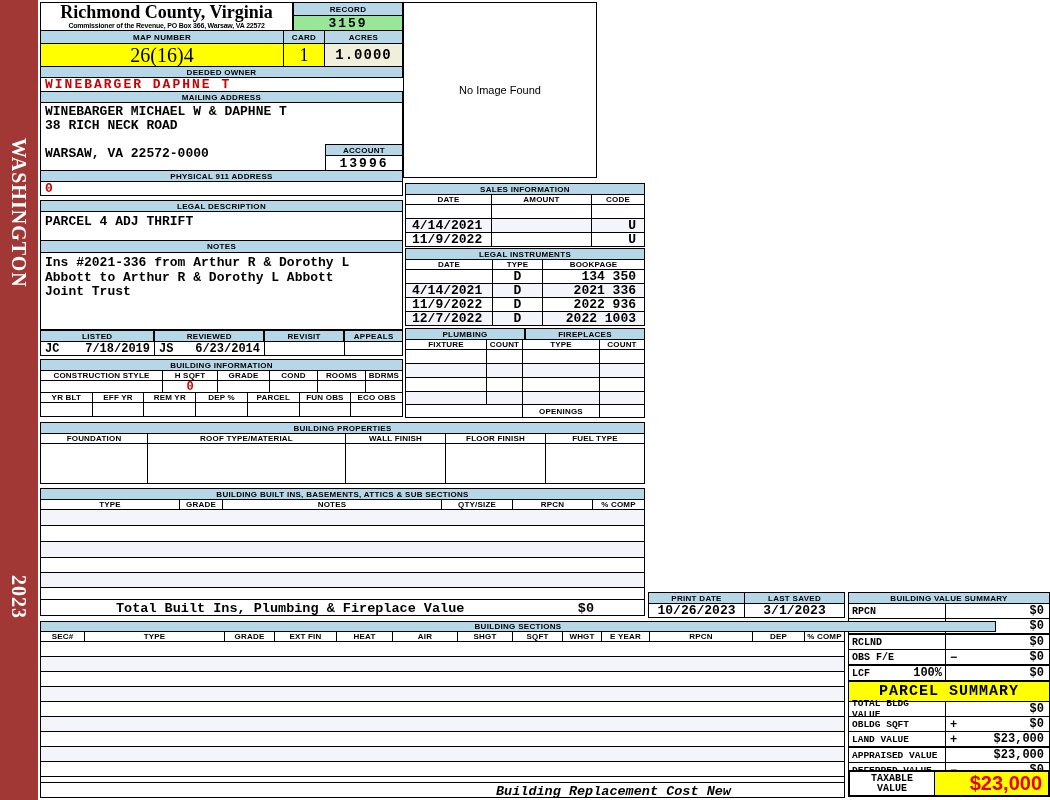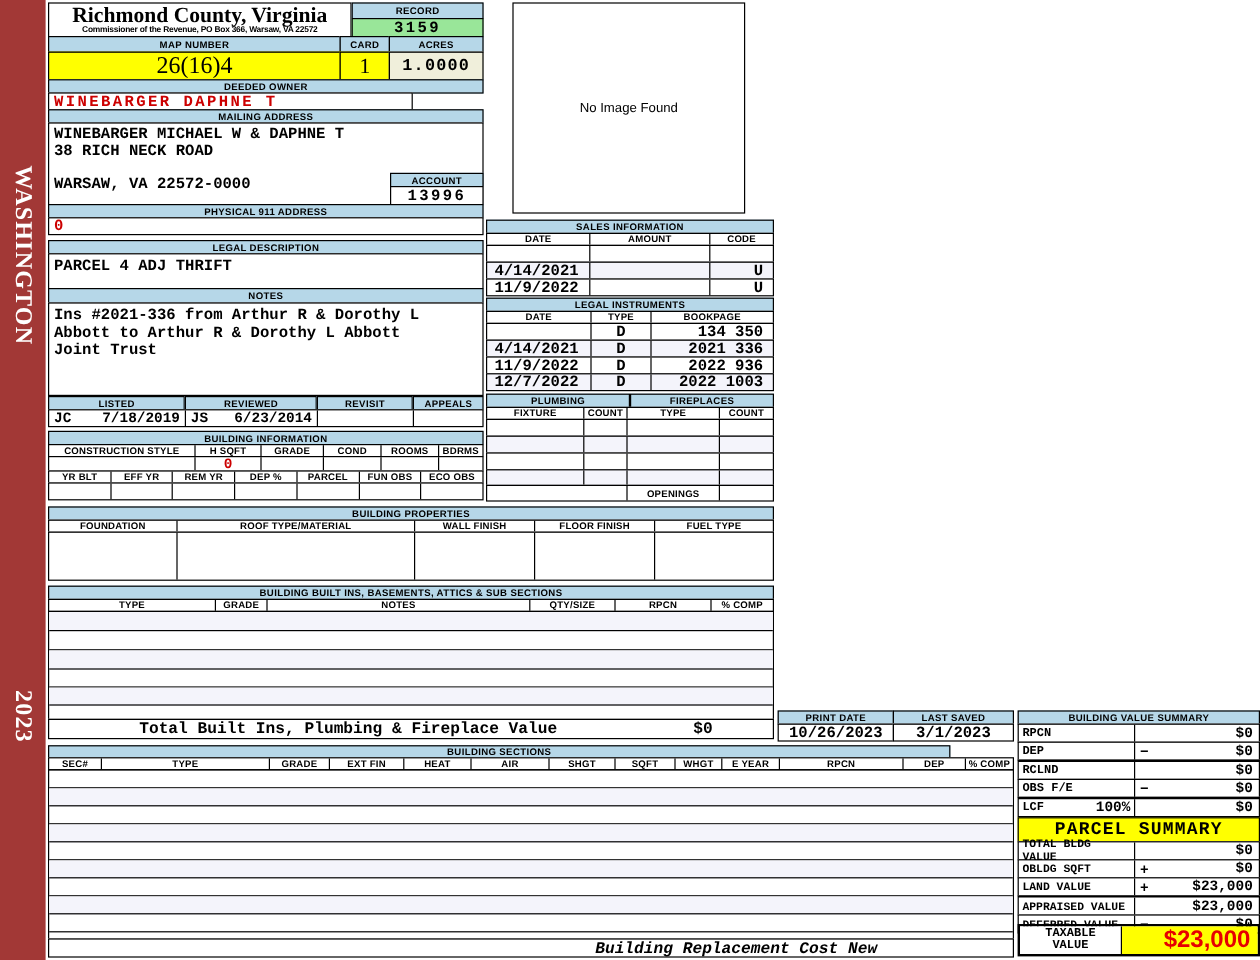--- a/index.html
+++ b/index.html
@@ -48,21 +48,21 @@
   <div class="abs box mono" style="left:293px;top:15px;width:110px;height:16px;background:#99E699;font-size:13px;text-align:center;letter-spacing:2px;line-height:15px;">3159</div>
 
   <div class="abs hdr" style="left:40px;top:30px;width:244px;height:14px;">MAP NUMBER</div>
   <div class="abs hdr" style="left:283px;top:30px;width:42px;height:14px;">CARD</div>
   <div class="abs hdr" style="left:324px;top:30px;width:79px;height:14px;">ACRES</div>
   <div class="abs box" style="left:40px;top:43px;width:244px;height:32px;background:#FFFF00;font-family:'Liberation Serif',serif;font-size:20px;text-align:center;line-height:22px;">26(16)4</div>
   <div class="abs box" style="left:283px;top:43px;width:42px;height:24px;background:#FFFF00;font-family:'Liberation Serif',serif;font-size:18px;text-align:center;line-height:22px;">1</div>
   <div class="abs box mono" style="left:324px;top:43px;width:79px;height:24px;background:#F0EFDB;font-size:14px;text-align:center;letter-spacing:1px;line-height:22px;">1.0000</div>
 
   <div class="abs hdr" style="left:40px;top:66px;width:363px;height:12px;">DEEDED OWNER</div>
-  <div class="abs box mono v13 red" style="left:40px;top:77px;width:304px;height:15px;padding-left:4px;letter-spacing:2px;line-height:14px;">WINEBARGER DAPHNE T</div>
+  <div class="abs box mono v13 red" style="left:40px;top:77px;width:380px;height:15px;padding-left:4px;letter-spacing:2px;line-height:14px;">WINEBARGER DAPHNE T</div>
 
   <div class="abs hdr" style="left:40px;top:91px;width:363px;height:12px;">MAILING ADDRESS</div>
   <div class="abs box mono v13" style="left:40px;top:102px;width:363px;height:69px;padding:2px 4px;line-height:14px;">
     <div>WINEBARGER MICHAEL W &amp; DAPHNE T</div>
     <div>38 RICH NECK ROAD</div>
     <div style="min-height:14px;"></div>
     <div>WARSAW, VA 22572-0000</div>
   </div>
   <div class="abs hdr" style="left:325px;top:144px;width:78px;height:12px;">ACCOUNT</div>
   <div class="abs box mono" style="left:325px;top:155px;width:78px;height:16px;font-size:13px;text-align:center;letter-spacing:2px;line-height:15px;">13996</div>
@@ -128,21 +128,21 @@
   <div class="abs flexrow" style="left:40px;top:402px;width:363px;height:15px;">
     <div class="cell" style="flex:1;"></div>
     <div class="cell" style="flex:1;"></div>
     <div class="cell" style="flex:1;"></div>
     <div class="cell" style="flex:1;"></div>
     <div class="cell" style="flex:1;"></div>
     <div class="cell" style="flex:1;"></div>
     <div class="cell" style="flex:1;"></div>
   </div>
 
-  <div class="abs box" style="left:403px;top:2px;width:194px;height:176px;display:flex;align-items:center;justify-content:center;margin-left:24px;">
+  <div class="abs box" style="left:403px;top:2px;width:194px;height:176px;display:flex;align-items:center;justify-content:center;">
     <span style="font-size:11px;">No Image Found</span>
   </div>
 
   <div class="abs hdr" style="left:405px;top:183px;width:240px;height:12px;">SALES INFORMATION</div>
   <div class="abs flexrow" style="left:405px;top:194px;width:240px;height:11px;">
     <div class="cell colh" style="width:86px;">DATE</div>
     <div class="cell colh" style="width:100px;">AMOUNT</div>
     <div class="cell colh" style="flex:1;">CODE</div>
   </div>
   <div class="abs flexrow" style="left:405px;top:204px;width:240px;height:15px;">
@@ -318,21 +318,21 @@
           <span>LCF</span>
           <span style="font-size:12px;">100%</span>
         </div>
       <div class="sumval">
           <span class="sumop"></span>
           <span>$0</span>
         </div>
     </div>
   </div>
 
-  <div class="abs hdr" style="left:40px;top:621px;width:752px;height:11px;">BUILDING SECTIONS</div>
+  <div class="abs hdr" style="left:40px;top:621px;width:956px;height:11px;">BUILDING SECTIONS</div>
   <div class="abs flexrow" style="left:40px;top:631px;width:805px;height:11px;">
     <div class="cell colh" style="width:44px;">SEC#</div>
     <div class="cell colh" style="width:140px;">TYPE</div>
     <div class="cell colh" style="width:50px;">GRADE</div>
     <div class="cell colh" style="width:62px;">EXT FIN</div>
     <div class="cell colh" style="width:56px;">HEAT</div>
     <div class="cell colh" style="width:65px;">AIR</div>
     <div class="cell colh" style="width:55px;">SHGT</div>
     <div class="cell colh" style="width:50px;">SQFT</div>
     <div class="cell colh" style="width:39px;">WHGT</div>

